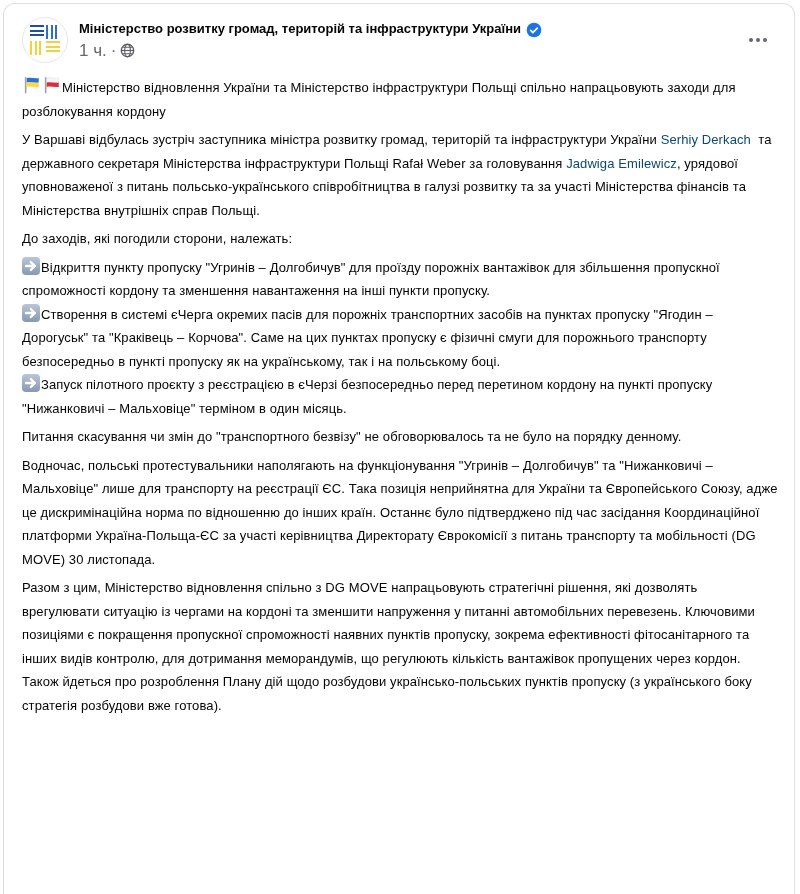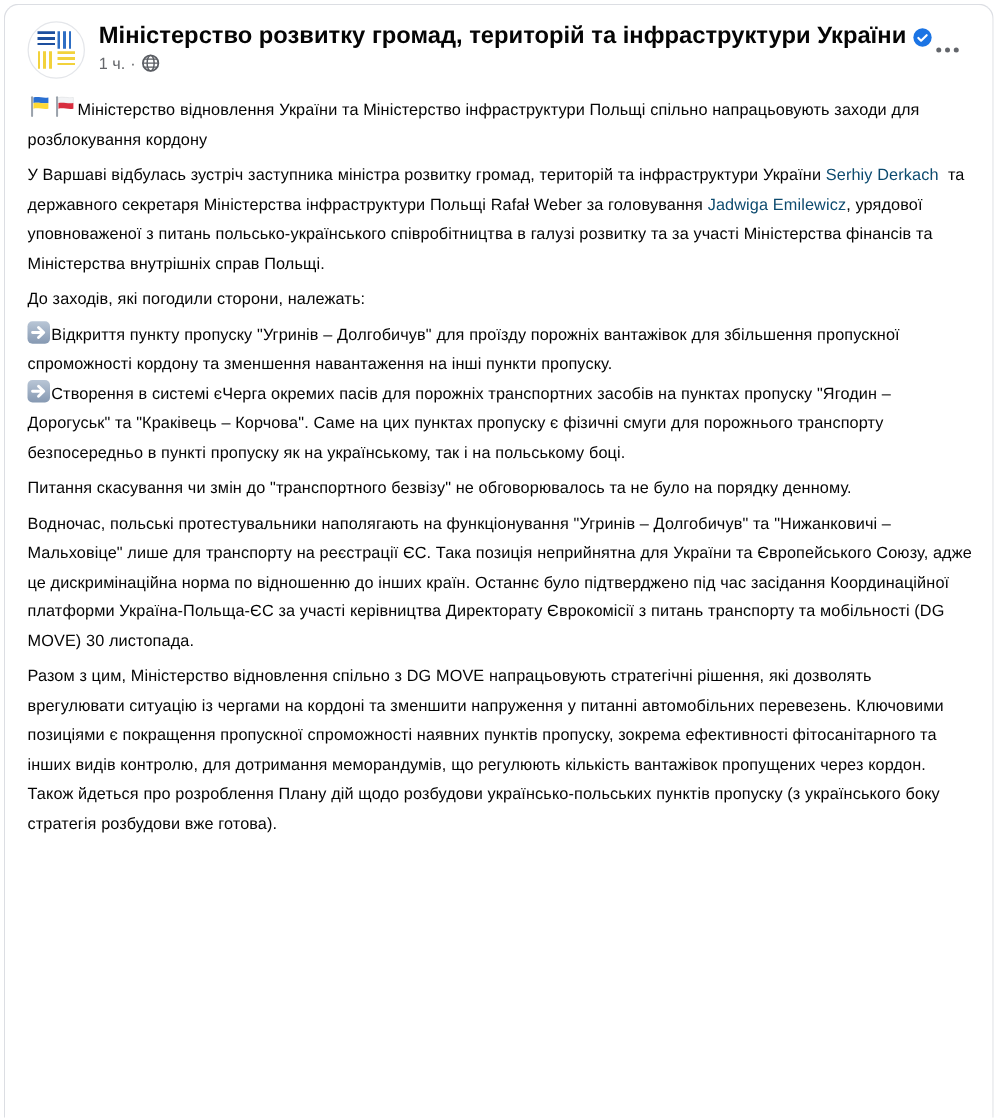--- a/index.html
+++ b/index.html
@@ -15,25 +15,25 @@
     display:flex;align-items:center;justify-content:center;cursor:pointer;}
   .avatar-logo{width:30px;height:30px;display:grid;
     grid-template-columns:1fr 1fr;grid-template-rows:1fr 1fr;gap:2px;}
   .q{width:14px;height:14px;}
   .q.tl{background:repeating-linear-gradient(to bottom,#1d4f9e 0 2px,#fff 2px 4.6px);}
   .q.tr{background:repeating-linear-gradient(to right,#2e6ec4 0 2px,#fff 2px 4.6px);}
   .q.bl{background:repeating-linear-gradient(to right,#f2d23c 0 2px,#fff 2px 4.6px);}
   .q.br{background:repeating-linear-gradient(to bottom,#f2d23c 0 2px,#fff 2px 4.6px);}
   .header-texts{margin-left:11px;flex:1;min-width:0;}
   .name-row{display:flex;align-items:center;gap:5px;margin-top:2px;}
-  .page-name{font-size:19px;font-weight:700;color:#050505;line-height:20px;
+  .page-name{font-size:13px;font-weight:700;color:#050505;line-height:20px;
     text-decoration:none;cursor:pointer;}
   .verified{width:16px;height:16px;flex:0 0 auto;margin-top:1px;}
   .sub-row{display:flex;align-items:center;gap:4px;margin-top:4px;
-    font-size:13px;color:#65676b;line-height:15px;}
+    font-size:17px;color:#65676b;line-height:15px;}
   .timestamp{cursor:pointer;}
   .dot-sep{color:#65676b;}
   .more-btn{position:absolute;top:24px;right:20px;width:32px;height:24px;
     display:flex;align-items:center;justify-content:center;gap:3px;
     cursor:pointer;border-radius:6px;}
   .more-btn i{width:4px;height:4px;border-radius:50%;background:#63666b;display:block;}
   .post-body{padding:6px 16px 20px 18px;font-size:13px;line-height:23.5px;
     color:#050505;letter-spacing:.1px;}
   .post-paragraph{margin:0 0 5px 0;}
   .post-line{margin:0;}
@@ -97,18 +97,21 @@
           </svg></span>Міністерство відновлення України та Міністерство інфраструктури Польщі спільно напрацьовують заходи для розблокування кордону</div>
       <div class="post-paragraph">У Варшаві відбулась зустріч заступника міністра розвитку громад, територій та інфраструктури України <a class="profile-link" href="#">Serhiy Derkach</a>&nbsp; та державного секретаря Міністерства інфраструктури Польщі Rafał Weber за головування <a class="profile-link" href="#">Jadwiga Emilewicz</a>, урядової уповноваженої з питань польсько-українського співробітництва в галузі розвитку та за участі Міністерства фінансів та Міністерства внутрішніх справ Польщі.</div>
       <div class="post-paragraph">До заходів, які погодили сторони, належать:</div>
       <div class="post-paragraph">
         <div class="post-line"><span class="inline-emoji arrow"><svg width="18" height="18" viewBox="0 0 20 20">
               <path d="M4.5 10h9.5M9.8 5.6L14.4 10l-4.6 4.4" stroke="#ffffff" stroke-width="2.6" fill="none" stroke-linecap="round" stroke-linejoin="round"></path>
             </svg></span>Відкриття пункту пропуску "Угринів – Долгобичув" для проїзду порожніх вантажівок для збільшення пропускної спроможності кордону та зменшення навантаження на інші пункти пропуску.</div>
         <div class="post-line"><span class="inline-emoji arrow"><svg width="18" height="18" viewBox="0 0 20 20">
               <path d="M4.5 10h9.5M9.8 5.6L14.4 10l-4.6 4.4" stroke="#ffffff" stroke-width="2.6" fill="none" stroke-linecap="round" stroke-linejoin="round"></path>
             </svg></span>Створення в системі єЧерга окремих пасів для порожніх транспортних засобів на пунктах пропуску "Ягодин – Дорогуськ" та "Краківець – Корчова". Саме на цих пунктах пропуску є фізичні смуги для порожнього транспорту безпосередньо в пункті пропуску як на українському, так і на польському боці.</div>
+        <div class="post-line"><span class="inline-emoji arrow"><svg width="18" height="18" viewBox="0 0 20 20">
+              <path d="M4.5 10h9.5M9.8 5.6L14.4 10l-4.6 4.4" stroke="#ffffff" stroke-width="2.6" fill="none" stroke-linecap="round" stroke-linejoin="round"></path>
+            </svg></span>Запуск пілотного проєкту з реєстрацією в єЧерзі безпосередньо перед перетином кордону на пункті пропуску "Нижанковичі – Мальховіце" терміном в один місяць.</div>
       </div>
       <div class="post-paragraph">Питання скасування чи змін до "транспортного безвізу" не обговорювалось та не було на порядку денному.</div>
       <div class="post-paragraph">Водночас, польські протестувальники наполягають на функціонування "Угринів – Долгобичув" та "Нижанковичі – Мальховіце" лише для транспорту на реєстрації ЄС. Така позиція неприйнятна для України та Європейського Союзу, адже це дискримінаційна норма по відношенню до інших країн. Останнє було підтверджено під час засідання Координаційної платформи Україна-Польща-ЄС за участі керівництва Директорату Єврокомісії з питань транспорту та мобільності (DG MOVE) 30 листопада.</div>
       <div class="post-paragraph">Разом з цим, Міністерство відновлення спільно з DG MOVE напрацьовують стратегічні рішення, які дозволять врегулювати ситуацію із чергами на кордоні та зменшити напруження у питанні автомобільних перевезень. Ключовими позиціями є покращення пропускної спроможності наявних пунктів пропуску, зокрема ефективності фітосанітарного та інших видів контролю, для дотримання меморандумів, що регулюють кількість вантажівок пропущених через кордон. Також йдеться про розроблення Плану дій щодо розбудови українсько-польських пунктів пропуску (з українського боку стратегія розбудови вже готова).</div>
     </div>
 </div>
 
 </body></html>

